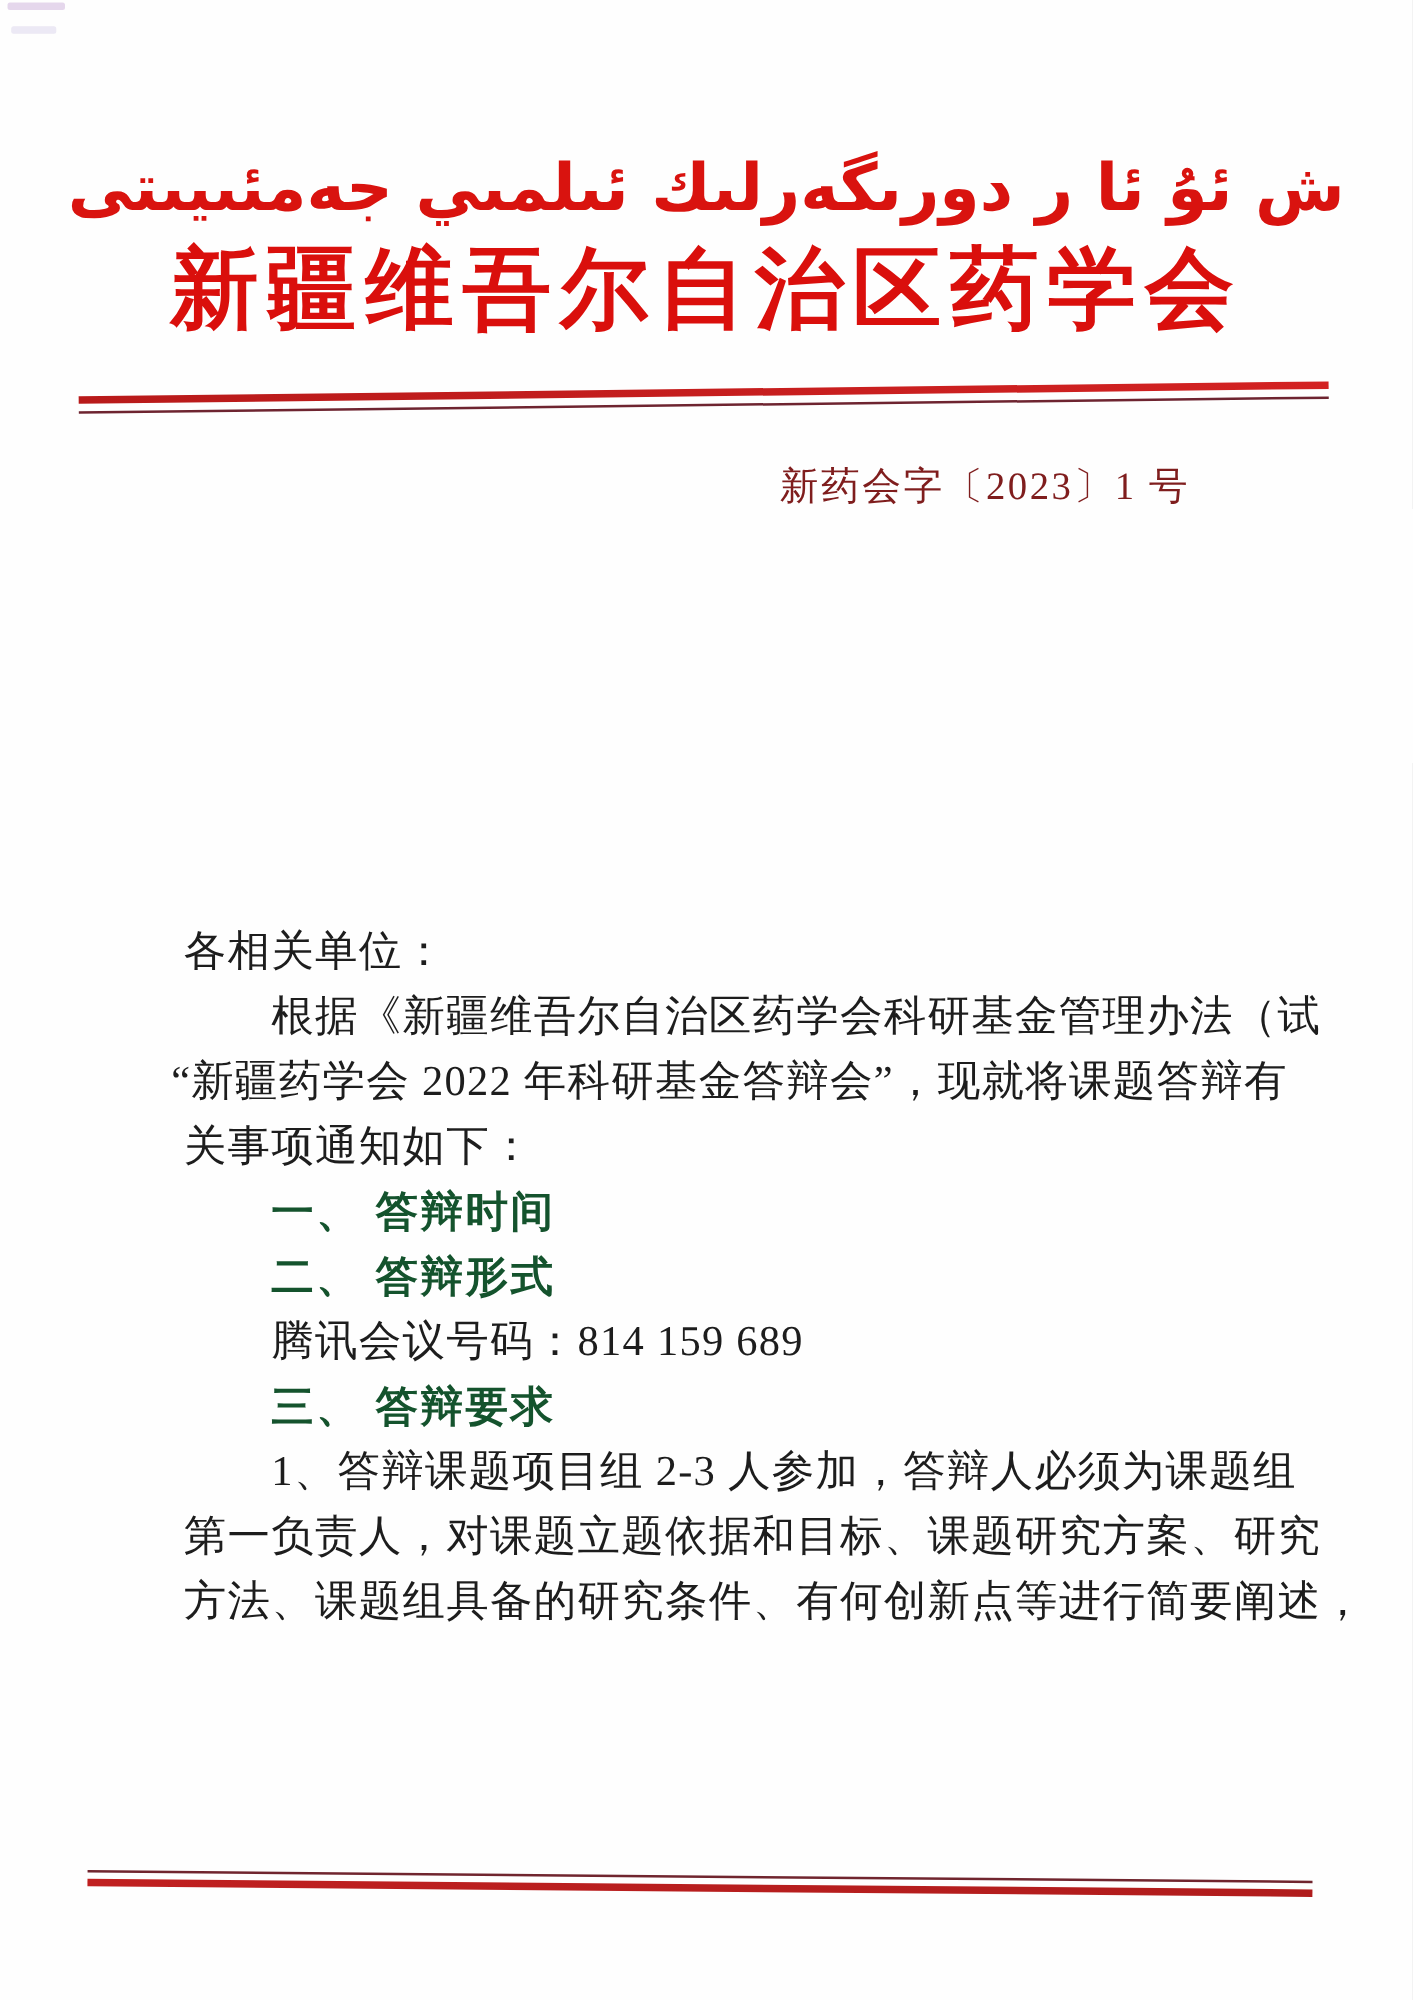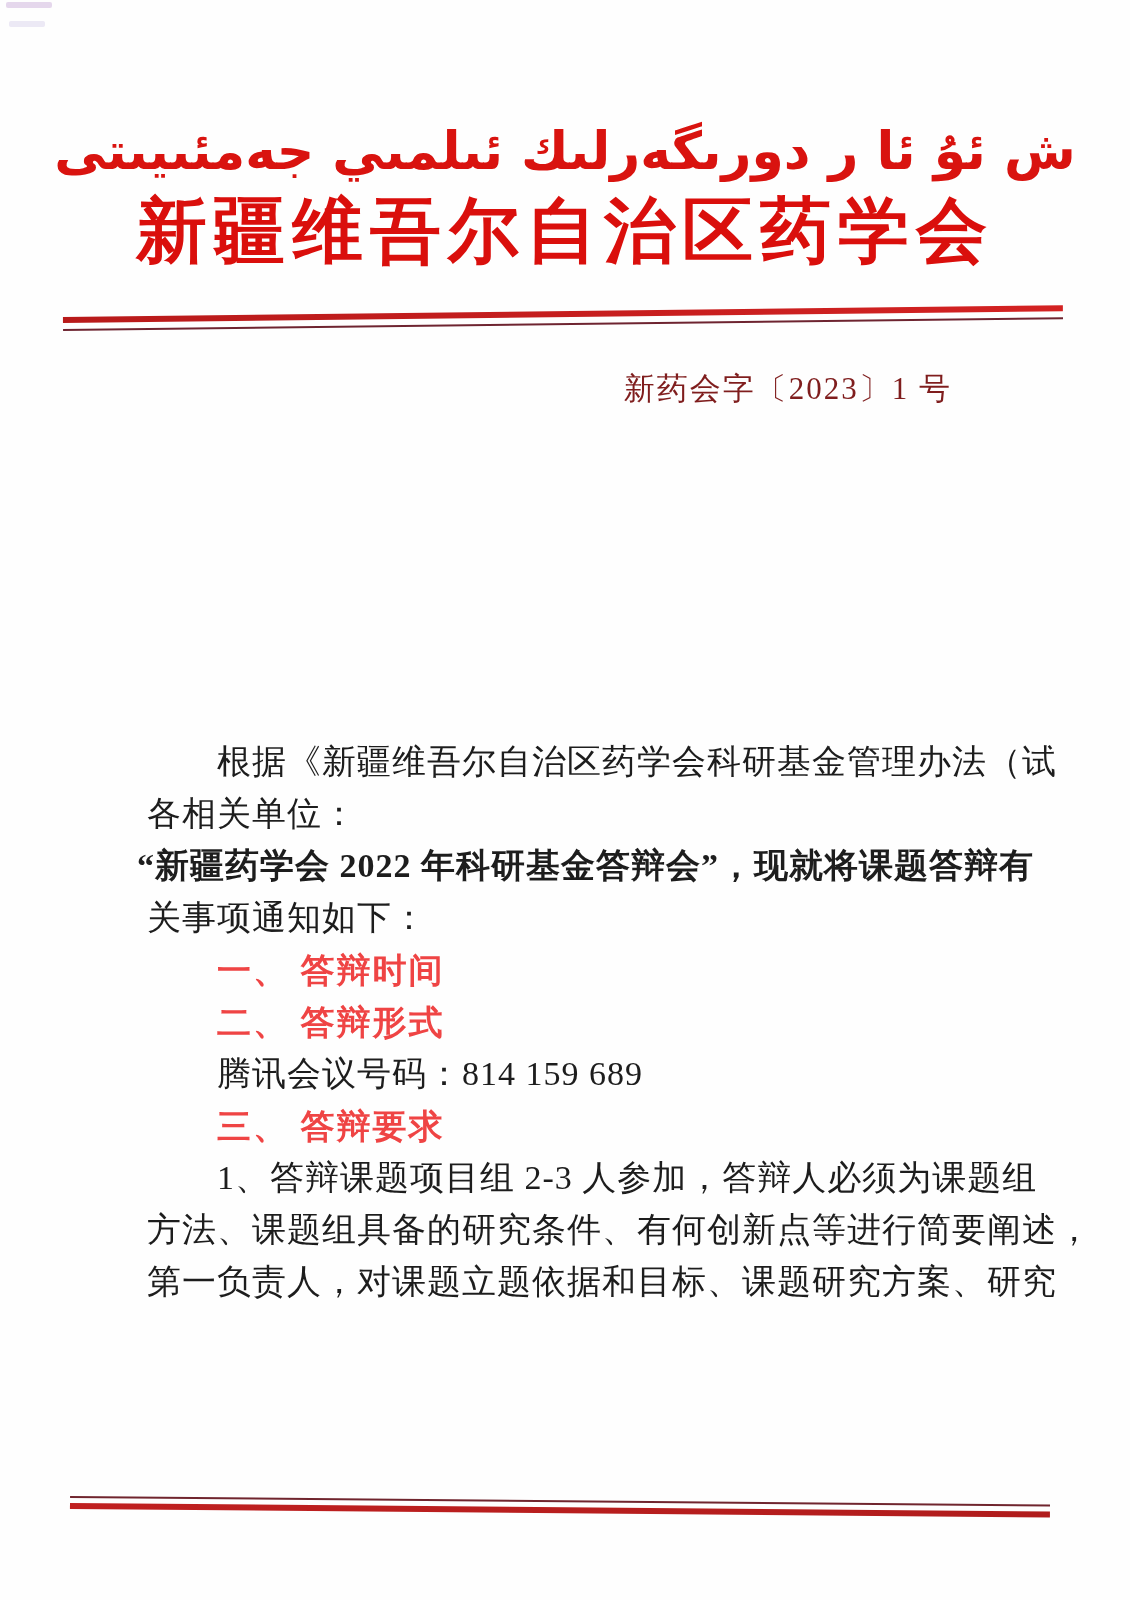--- a/index.html
+++ b/index.html
@@ -64,23 +64,23 @@
   .title.l2 { top:602px; }
 
   .body {
     position:absolute; left:147px; top:736px; width:860px;
     font-size:34px; color:#1d1d1d; letter-spacing:1px;
   }
   .body .line { height:52px; line-height:52px; white-space:nowrap; }
   .body .ind2 { padding-left:70px; }
   .body .head {
     font-family:"Liberation Sans","DejaVu Sans",sans-serif;
-    font-weight:bold; letter-spacing:2px; color:#ef4444;
+    font-weight:bold; letter-spacing:2px; color:#14532d;
   }
-  .body .hang { text-indent:-10px;font-weight:bold; }
+  .body .hang { text-indent:-10px; }
 </style>
 </head>
 <body>
 
 <div class="page">
 
   <div class="corner-mark m1"></div>
   <div class="corner-mark m2"></div>
 
   <div class="uyghur">ش ئۇ ئا ر دورىگەرلىك ئىلمىي جەمئىيىتى</div>
@@ -88,31 +88,31 @@
 
   <div class="rule-top">
     <div class="thick"></div>
     <div class="thin"></div>
   </div>
 
   <div class="docnum">新药会字〔2023〕1 号</div>
 
 
   <div class="body">
+    <div class="line">各相关单位：</div>
     <div class="line ind2">根据《新疆维吾尔自治区药学会科研基金管理办法（试</div>
-    <div class="line">各相关单位：</div>
     <div class="line hang">“新疆药学会 2022 年科研基金答辩会”，现就将课题答辩有</div>
     <div class="line">关事项通知如下：</div>
     <div class="line ind2 head">一、 答辩时间</div>
     <div class="line ind2 head">二、 答辩形式</div>
     <div class="line ind2">腾讯会议号码：814 159 689</div>
     <div class="line ind2 head">三、 答辩要求</div>
     <div class="line ind2">1、答辩课题项目组 2-3 人参加，答辩人必须为课题组</div>
+    <div class="line">第一负责人，对课题立题依据和目标、课题研究方案、研究</div>
     <div class="line">方法、课题组具备的研究条件、有何创新点等进行简要阐述，</div>
-    <div class="line">第一负责人，对课题立题依据和目标、课题研究方案、研究</div>
   </div>
 
   <div class="rule-bottom">
     <div class="thin"></div>
     <div class="thick"></div>
   </div>
 
 </div>
 
 </body></html>

